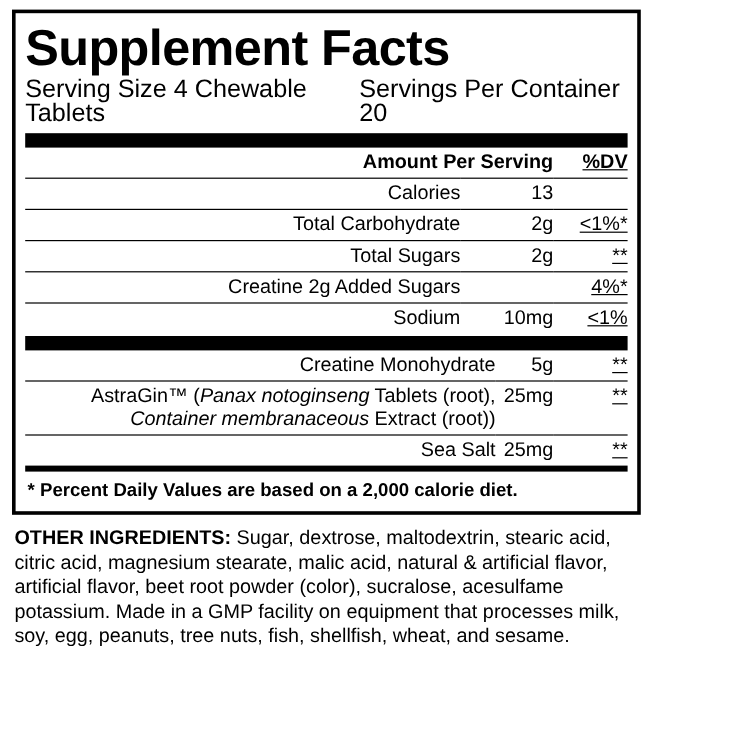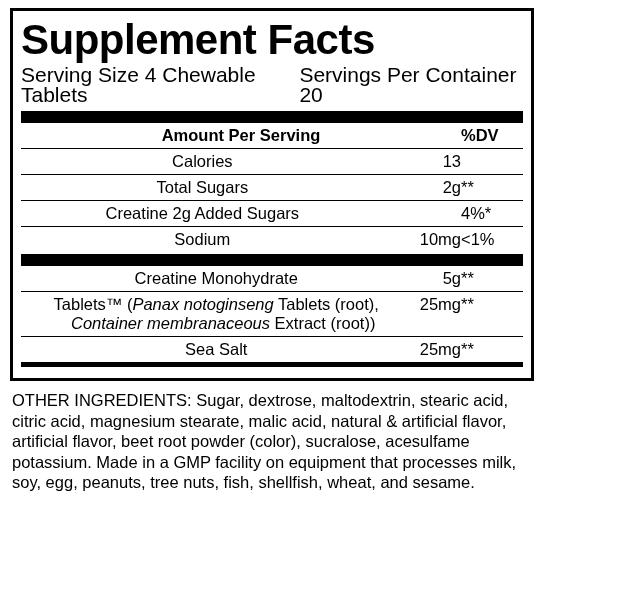--- a/index.html
+++ b/index.html
@@ -57,30 +57,32 @@
   }
   table.facts td {
     padding: 3px 0 3px 0;
     vertical-align: top;
     border-bottom: 1px solid #000;
   }
   table.facts tr.no-line td {
     border-bottom: none;
   }
   td.name {
-    text-align: center;
+    text-align: right;
   }
   td.amt {
     text-align: right;
     padding-right: 6px;
     white-space: nowrap;
   }
   td.dv {
+    text-align: right;
     width: 62px;
     white-space: nowrap;
+    text-decoration: underline;
   }
   .indent1 { padding-left: 14px; }
   .indent2 { padding-left: 30px; }
   .indent-cont { padding-left: 14px; }
   .hdr-row td {
     font-weight: bold;
     padding-top: 2px;
     padding-bottom: 3px;
     border-bottom: 1px solid #000;
   }
@@ -92,21 +94,21 @@
     line-height: 20px;
   }
   .footnotes div { padding: 1px 0; }
   .other {
     font-size: 16.5px;
     line-height: 20.5px;
     padding: 9px 2px 0 2px;
     text-align: left;
   }
   .other .label {
-    font-weight: normal;
+    font-weight: bold;
   }
 </style>
 </head>
 <body>
 
 <div class="page">
 
   <div class="panel">
 
     <div class="title">Supplement Facts</div>
@@ -124,20 +126,25 @@
         <td class="name" colspan="2">Amount Per Serving</td>
         <td class="dv">%DV</td>
       </tr>
 
       <tr>
         <td class="name">Calories</td>
         <td class="amt">13</td>
         <td class="dv"></td>
       </tr>
 
+      <tr>
+        <td class="name">Total Carbohydrate</td>
+        <td class="amt">2g</td>
+        <td class="dv">&lt;1%*</td>
+      </tr>
 
       <tr>
         <td class="name indent1">Total Sugars</td>
         <td class="amt">2g</td>
         <td class="dv">**</td>
       </tr>
 
       <tr>
         <td class="name indent2">Creatine 2g Added Sugars</td>
         <td class="amt"></td>
@@ -157,38 +164,39 @@
     <table class="facts">
       <tbody>
           <tr>
         <td class="name">Creatine Monohydrate</td>
         <td class="amt">5g</td>
         <td class="dv">**</td>
       </tr>
 
       <tr>
         <td class="name">
-          <span>Tablets™ (</span><span class="ital">Panax notoginseng</span><span> Tablets (root),</span><br>
+          <span>AstraGin™ (</span><span class="ital">Panax notoginseng</span><span> Tablets (root),</span><br>
           <span class="indent-cont" style="display:inline-block"><span class="ital">Container membranaceous</span><span> Extract (root))</span></span>
         </td>
         <td class="amt">25mg</td>
         <td class="dv">**</td>
       </tr>
 
       <tr class="no-line">
         <td class="name">Sea Salt</td>
         <td class="amt">25mg</td>
         <td class="dv">**</td>
       </tr>
     </tbody>
       </table>
 
     <div class="rule-med"></div>
 
     <div class="footnotes">
+      <div>* Percent Daily Values are based on a 2,000 calorie diet.</div>
     </div>
 
   </div>
 
   <div class="other">
     <span class="label">OTHER INGREDIENTS:</span><span> Sugar, dextrose, maltodextrin, stearic acid, citric acid, magnesium stearate, malic acid, natural &amp; artificial flavor, artificial flavor, beet root powder (color), sucralose, acesulfame potassium. Made in a GMP facility on equipment that processes milk, soy, egg, peanuts, tree nuts, fish, shellfish, wheat, and sesame.</span>
   </div>
 
 </div>
 

